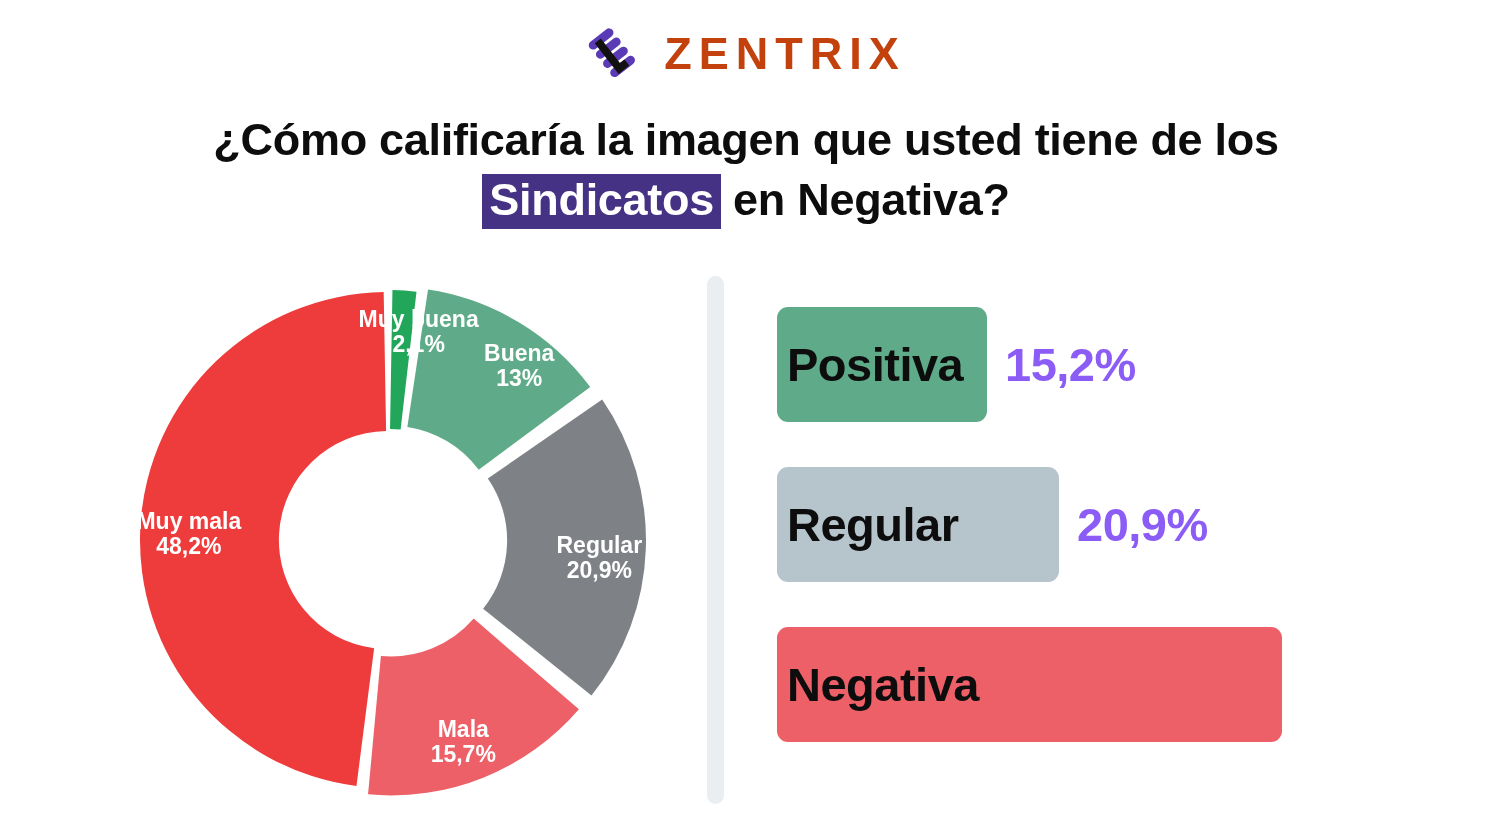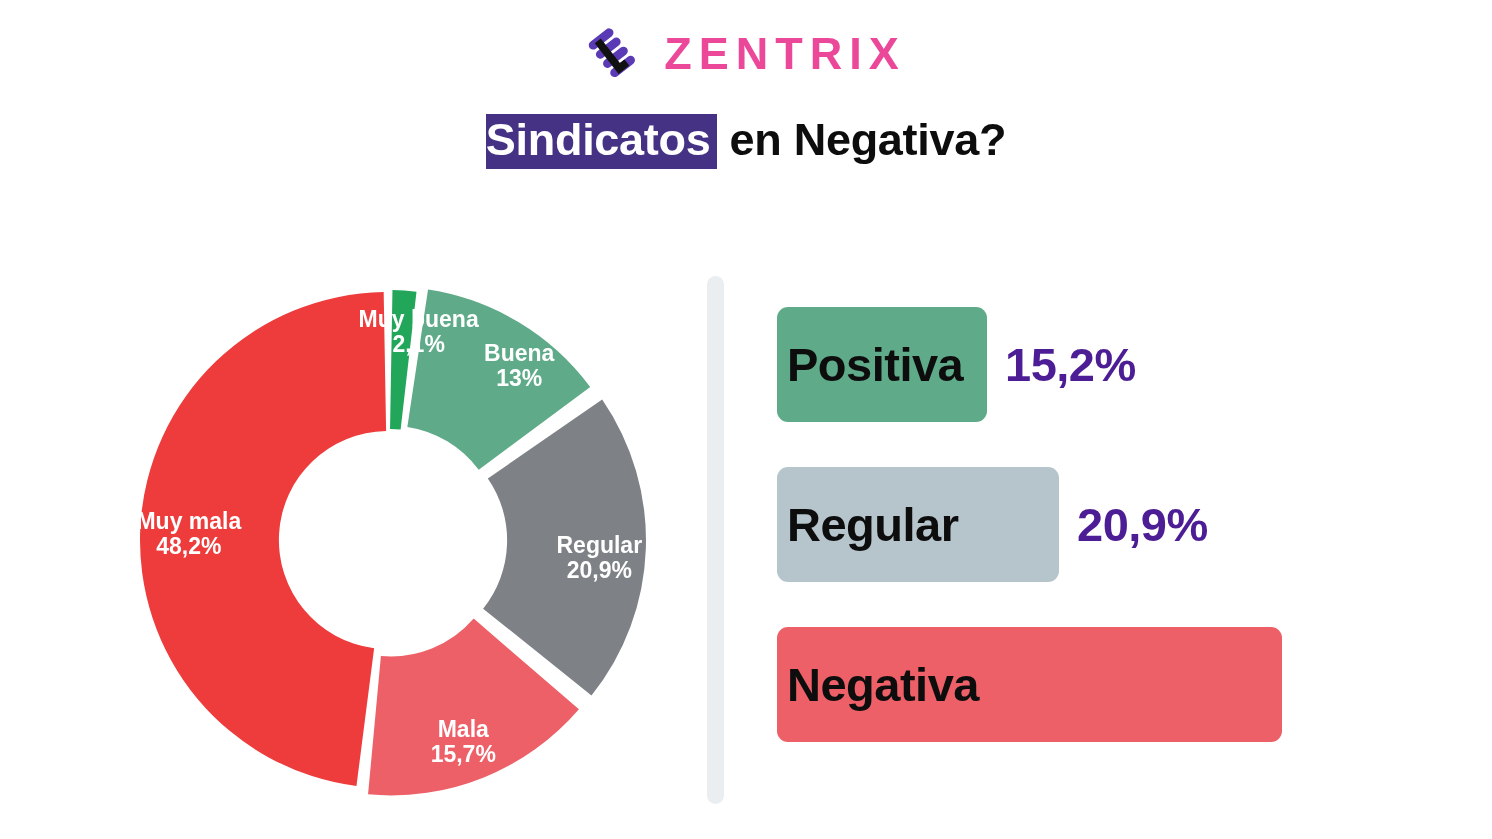--- a/index.html
+++ b/index.html
@@ -29,42 +29,42 @@
   }
   .brand-logo {
     width: 62px;
     height: 62px;
     flex: 0 0 auto;
   }
   .brand-word {
     font-size: 45px;
     font-weight: bold;
     letter-spacing: 7px;
-    color: #ec4899;
+    color: #c2410c;
     line-height: 1;
   }
 
   
   .title-block {
     position: absolute;
     top: 110px;
     left: 0;
     width: 1492px;
     text-align: center;
     color: #0d0d0d;
     font-size: 45px;
     font-weight: bold;
     line-height: 1.33;
     letter-spacing: -0.3px;
   }
   .title-line { display: block; white-space: nowrap; }
   .hl {
     background: #453285;
     color: #ffffff;
-    padding: 2px 7px 5px 0;
+    padding: 2px 7px 5px 7px;
     display: inline-block;
     line-height: 1.06;
   }
 
   
   .content {
     position: absolute;
     top: 262px;
     left: 0;
     width: 1396px;
@@ -131,21 +131,21 @@
   .bar-label {
     font-size: 47px;
     font-weight: bold;
     color: #0d0d0d;
     white-space: nowrap;
     letter-spacing: -0.5px;
   }
   .bar-value {
     font-size: 47px;
     font-weight: bold;
-    color: #4c1d95;
+    color: #8b5cf6;
     white-space: nowrap;
     margin-left: 18px;
     letter-spacing: -0.5px;
   }
 </style>
 </head>
 <body>
 
 <div class="brand">
   <span class="brand-logo">
@@ -156,20 +156,21 @@
         <rect x="13" y="30" width="30" height="9" rx="4.5" fill="#5b3bb5"></rect>
         <rect x="13" y="42" width="30" height="9" rx="4.5" fill="#5b3bb5"></rect>
         <path d="M20 10 L20 50 L34 50 L34 42 L28 42 L28 10 Z" fill="#111111"></path>
       </g>
     </svg>
   </span>
   <span class="brand-word">ZENTRIX</span>
 </div>
 
 <div class="title-block">
+  <span class="title-line">¿Cómo calificaría la imagen que usted tiene de los</span>
   <span class="title-line"><span class="hl">Sindicatos</span><span> en Negativa?</span></span>
 </div>
 
 <div class="content">
 
   <div class="donut-wrap">
     <svg class="donut-svg" viewBox="0 0 560 540" width="560" height="540">
       <g id="donut-slices">
           <path d="M 272.4601797836995 20.042131230036887 A 248 248 0 0 1 296.4969410114707 21.631818228031108 L 280.61256451790894 159.60044141247397 A 109.12 109.12 0 0 0 270.0363895776896 158.90097913335651 Z" fill="#22a65a"></path>
           <path d="M 308.0353762958332 19.62397521521811 A 248 248 0 0 1 470.22534670562095 117.04283510743906 L 358.7092276056824 199.8184932497233 A 109.12 109.12 0 0 0 287.3456406253757 156.95419489714607 Z" fill="#5fab89"></path>

